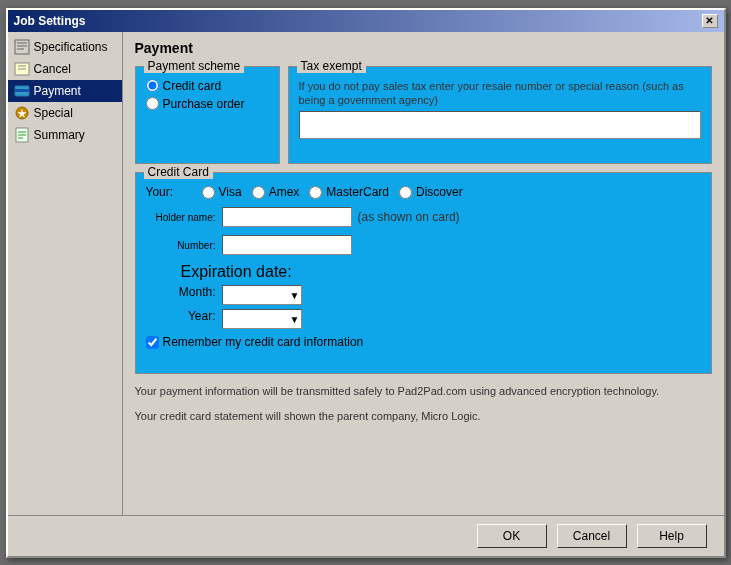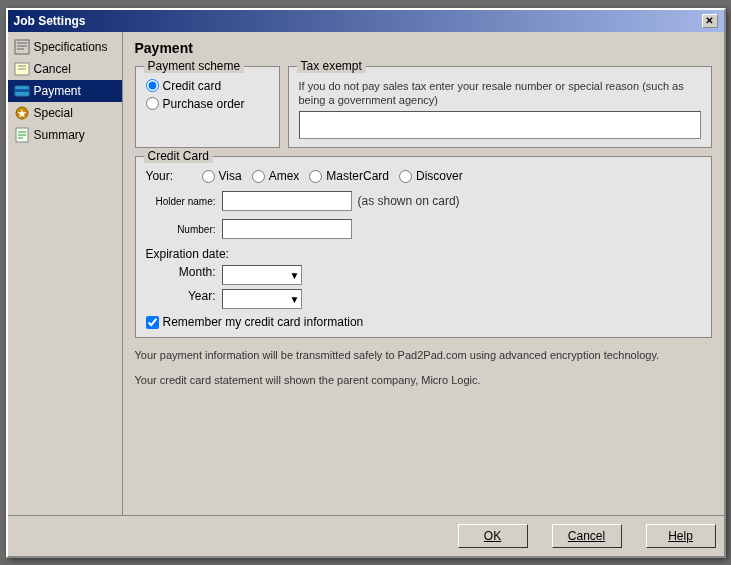--- a/index.html
+++ b/index.html
@@ -92,23 +92,23 @@
     }
     .section-title {
       font-size: 14px;
       font-weight: bold;
       color: #000;
       margin-bottom: 8px;
       padding-bottom: 2px;
     }
     .group-box {
       border: 1px solid #888;
-      background: #e5e5e5;
+      background: #0ea5e9;
       margin-bottom: 8px;
-      padding: 6px 10px 8px 10px;
+      padding: 6px 10px 24px 10px;
       position: relative;
     }
     .group-box-legend {
       position: absolute;
       top: -8px;
       left: 8px;
       background: #d4d0c8;
       padding: 0 4px;
       font-size: 12px;
       font-weight: normal;
@@ -195,22 +195,23 @@
     .holder-input { width: 130px; }
     .number-input { width: 130px; }
     .as-shown {
       font-size: 12px;
       color: #333;
     }
     .expiration-section {
       margin-bottom: 6px;
     }
     .exp-label {
-      font-size: 12px;
+      font-size: 16px;
       margin-bottom: 4px;
+      margin-left: 35px;
     }
     .exp-row {
       display: flex;
       align-items: flex-start;
       gap: 6px;
       margin-bottom: 4px;
       margin-left: 20px;
     }
     .exp-field-label {
       font-size: 12px;
@@ -253,25 +254,24 @@
     .info-text {
       font-size: 11px;
       color: #333;
       margin-top: 10px;
       line-height: 1.4;
     }
     .dialog-footer {
       display: flex;
       justify-content: flex-end;
       align-items: center;
-      padding: 8px 8px;
-      gap: 24px;
+      padding: 8px 17px;
+      gap: 10px;
       border-top: 1px solid #888;
       background: #d4d0c8;
-      text-decoration: underline;
     }
     .footer-btn {
       min-width: 70px;
       height: 24px;
       background: #d4d0c8;
       border: 1px solid #888;
       border-top: 1px solid #fff;
       border-left: 1px solid #fff;
       border-bottom: 1px solid #333;
       border-right: 1px solid #333;

